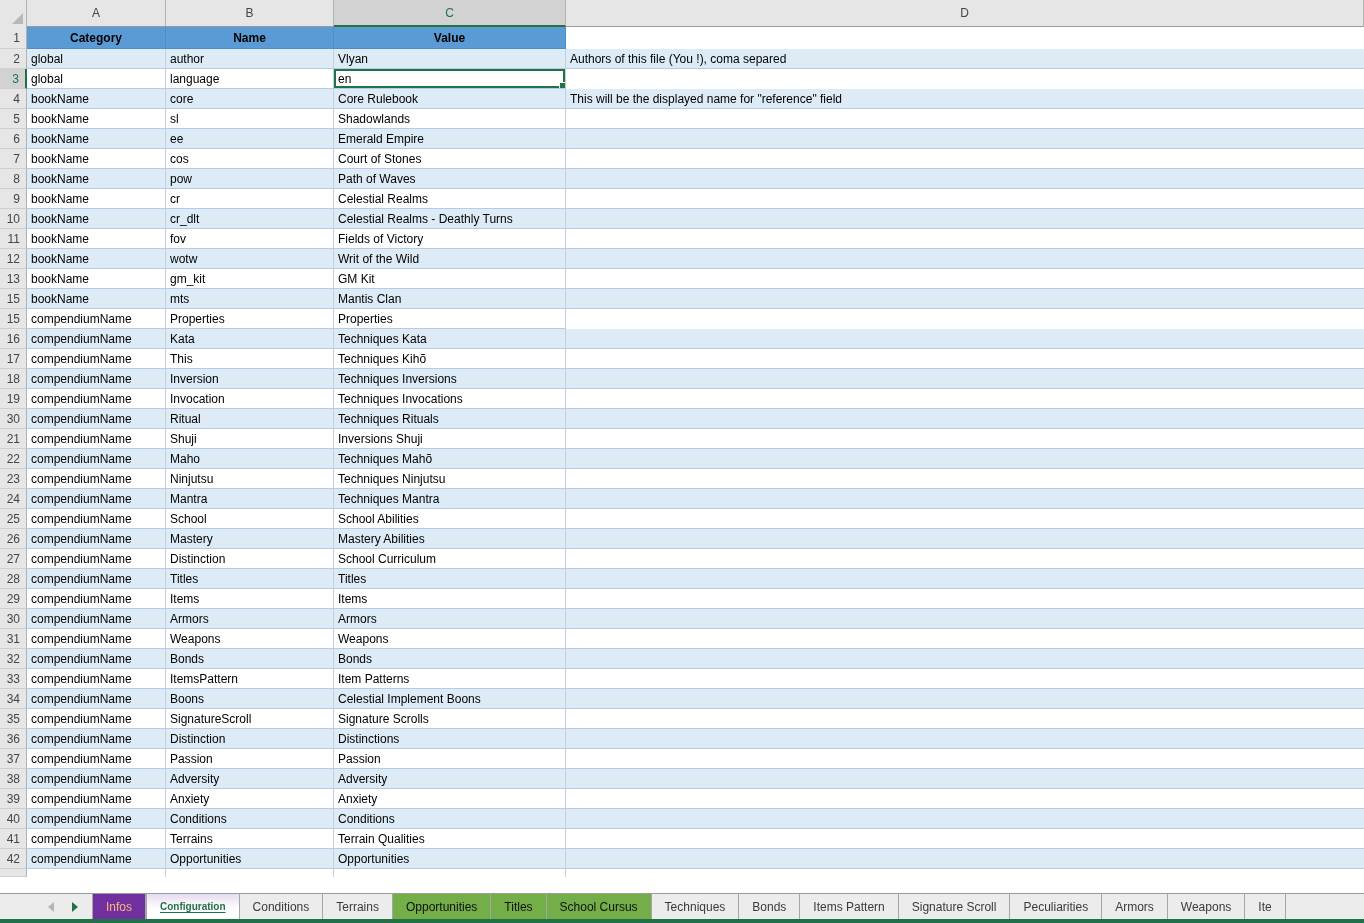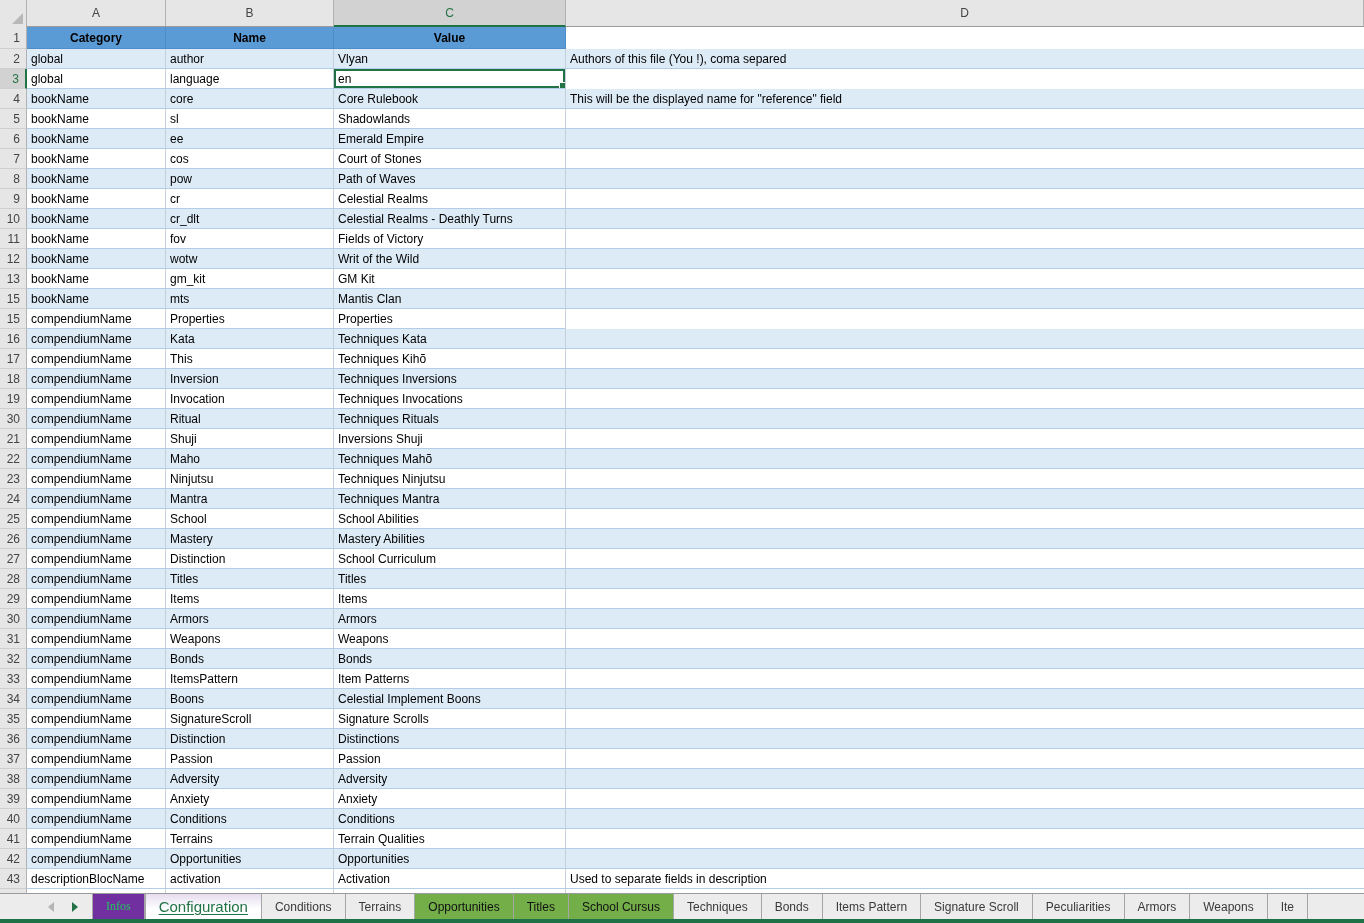--- a/index.html
+++ b/index.html
@@ -75,25 +75,25 @@
   .nav { width:0; height:0; border-top:5px solid transparent; border-bottom:5px solid transparent; cursor:pointer; }
   .nav.left  { border-right:6px solid #b5b5b5; }
   .nav.right { border-left:6px solid #217346; }
 
   .tabs { display:flex; align-items:stretch; }
   .tab {
     display:flex; align-items:center; padding:0 13px; color:#3a3a3a;
     border-right:1px solid #a6a6a6; cursor:pointer; white-space:nowrap; font-size:12px;
   }
   .tab.first { border-left:1px solid #a6a6a6; }
-  .tab.purple { background:#7030A0; color:#22c55e;font-family:Liberation Serif, serif; }
+  .tab.purple { background:#7030A0; color:#fdba74; }
   .tab.green  { background:#73AE49; color:#111; }
   .tab.active {
     background:linear-gradient(#E6DCEF, #ffffff 60%);
-    color:#217346; font-weight:normal; font-size:15px;
+    color:#217346; font-weight:bold; font-size:10px;
     border-left:1px solid #a6a6a6; position:relative;
   }
   .tab.active .lbl { text-decoration:underline; text-underline-offset:2px; }
 
   .bottomstrip { height:4px; background:#1F7246; flex:0 0 auto; }
 
   .fill { flex:1 1 auto; overflow:hidden; }
 </style>
 </head>
 <body>
@@ -393,27 +393,20 @@
         <div class="c">Terrains</div>
         <div class="c">Terrain Qualities</div>
         <div class="c notes"></div>
       </div>
       <div class="gridrow trow banded">
         <div class="rownum">42</div>
         <div class="c">compendiumName</div>
         <div class="c">Opportunities</div>
         <div class="c">Opportunities</div>
         <div class="c notes"></div>
-      </div>
-      <div class="gridrow trow">
-        <div class="rownum">43</div>
-        <div class="c">descriptionBlocName</div>
-        <div class="c">activation</div>
-        <div class="c">Activation</div>
-        <div class="c notes">Used to separate fields in description</div>
       </div>
       <div class="gridrow trow partialrow">
         <div class="rownum"></div>
         <div class="c"></div>
         <div class="c"></div>
         <div class="c"></div>
         <div class="c notes"></div>
       </div>
     </div>
 

